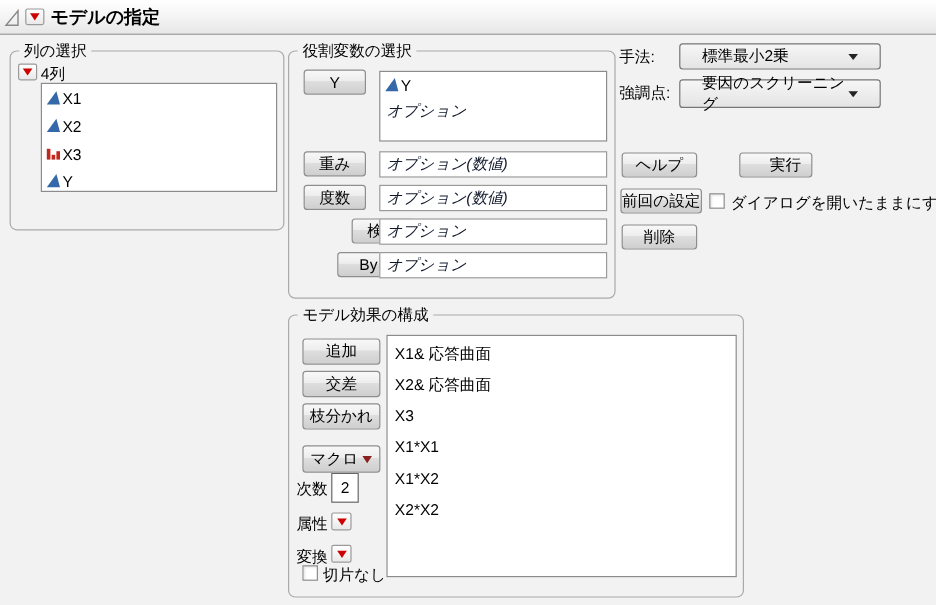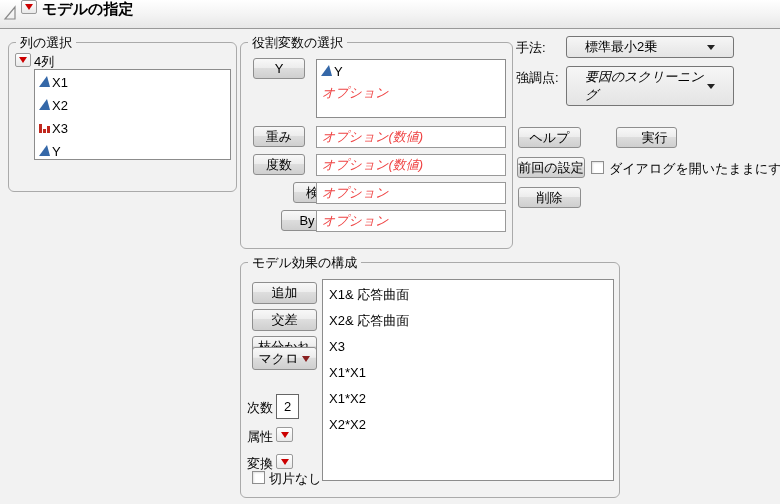--- a/index.html
+++ b/index.html
@@ -7,21 +7,21 @@
     width:780px;height:504px;position:relative;overflow:hidden;
     background:#f2f2f2;color:#000;
     font-family:"Liberation Sans","DejaVu Sans",sans-serif;
     font-size:13px;
   }
   
   .titlebar{
     position:absolute;left:0;top:0;width:780px;height:29px;
     background:linear-gradient(180deg,#ffffff 0%,#f3f3f3 55%,#e7e7e7 100%);
     border-bottom:1px solid #999;
-    display:flex;align-items:flex-start;box-sizing:border-box;padding-left:3px;
+    display:flex;align-items:center;box-sizing:border-box;padding-left:3px;
   }
   .title-text{font-weight:bold;font-size:15px;margin-left:5px;}
   
   .redtri-btn{
     width:16px;height:14px;border:1px solid #9a9a9a;border-radius:2px;
     background:linear-gradient(#ffffff,#e9e9e9);
     display:inline-flex;align-items:center;justify-content:center;
     box-sizing:border-box;flex:0 0 auto;
   }
   .redtri{width:0;height:0;border-left:4px solid transparent;border-right:4px solid transparent;border-top:6px solid #cc0000;}
@@ -34,21 +34,21 @@
     border:1px solid #8e8e8e;border-radius:3px;
     background:linear-gradient(180deg,#f8f8f8 0%,#ededed 45%,#dedede 46%,#cfcfcf 100%);
     display:flex;align-items:center;justify-content:center;
     font-size:13px;cursor:default;
   }
   .listbox{position:absolute;background:#fff;border:1px solid #8c8c8c;box-sizing:border-box;overflow:hidden;}
   .field{
     position:absolute;background:#fff;border:1px solid #999;box-sizing:border-box;
     display:flex;align-items:center;padding:2px 5px;overflow:hidden;
   }
-  .placeholder{color:#ef4444;font-style:italic;}
+  .placeholder{color:#0f172a;font-style:italic;}
   .dropdown{
     position:absolute;box-sizing:border-box;
     border:1px solid #767676;border-radius:3px;
     background:linear-gradient(180deg,#f6f6f6,#e4e4e4);
     display:flex;align-items:center;padding:0 18px;
   }
   .dd-arrow{margin-left:auto;width:0;height:0;border-left:4px solid transparent;border-right:4px solid transparent;border-top:5px solid #222;}
   .checkbox{
     position:absolute;width:13px;height:13px;box-sizing:border-box;
     border:1px solid #8e8e8e;background:#fff;
@@ -146,39 +146,39 @@
   </div>
 </div>
 
 <span class="label" style="left:516px;top:39px;">手法:</span>
 <div class="dropdown" style="left:566px;top:36px;width:168px;height:22px;">
   <span>標準最小2乗</span>
   <span class="dd-arrow"></span>
 </div>
 
 <span class="label" style="left:516px;top:69px;">強調点:</span>
-<div class="dropdown" style="left:566px;top:66px;width:168px;height:40px;font-style:italic;">
+<div class="dropdown" style="left:566px;top:66px;width:168px;height:24px;">
   <span>要因のスクリーニング</span>
   <span class="dd-arrow"></span>
 </div>
 
 <div class="btn" style="left:518px;top:127px;width:63px;height:21px;">ヘルプ</div>
 <div class="btn" style="left:616px;top:127px;width:61px;height:21px;padding-left:16px;">実行</div>
 <div class="btn" style="left:517px;top:157px;width:68px;height:21px;">前回の設定</div>
 <div class="checkbox" style="left:591px;top:161px;"></div>
 <span class="label" style="left:609px;top:160px;">ダイアログを開いたままにする</span>
 <div class="btn" style="left:518px;top:187px;width:63px;height:21px;">削除</div>
 
 <div class="groupbox" style="left:240px;top:262px;width:380px;height:236px;">
   <span class="grouplabel">モデル効果の構成</span>
 
   <div class="btn" style="left:11px;top:19px;width:65px;height:22px;">追加</div>
   <div class="btn" style="left:11px;top:46px;width:65px;height:22px;">交差</div>
   <div class="btn" style="left:11px;top:73px;width:65px;height:22px;">枝分かれ</div>
-  <div class="btn" style="left:11px;top:84px;width:65px;height:23px;gap:4px;">
+  <div class="btn" style="left:11px;top:108px;width:65px;height:23px;gap:4px;">
     <span>マクロ</span>
     <span style="width:0;height:0;border-left:4px solid transparent;border-right:4px solid transparent;border-top:6px solid #8a2020;"></span>
   </div>
 
   <span class="label" style="left:6px;top:136px;">次数</span>
   <div class="field" style="left:35px;top:131px;width:23px;height:25px;border-color:#666;justify-content:center;padding:0;">2</div>
 
   <span class="label" style="left:6px;top:165px;">属性</span>
   <span class="redtri-btn" style="position:absolute;left:35px;top:164px;width:17px;height:15px;">
     <span class="redtri"></span>

